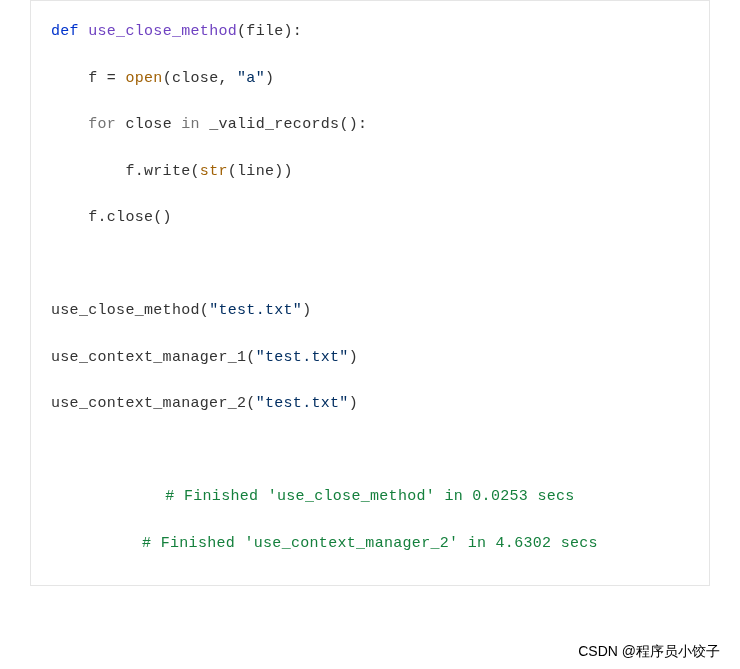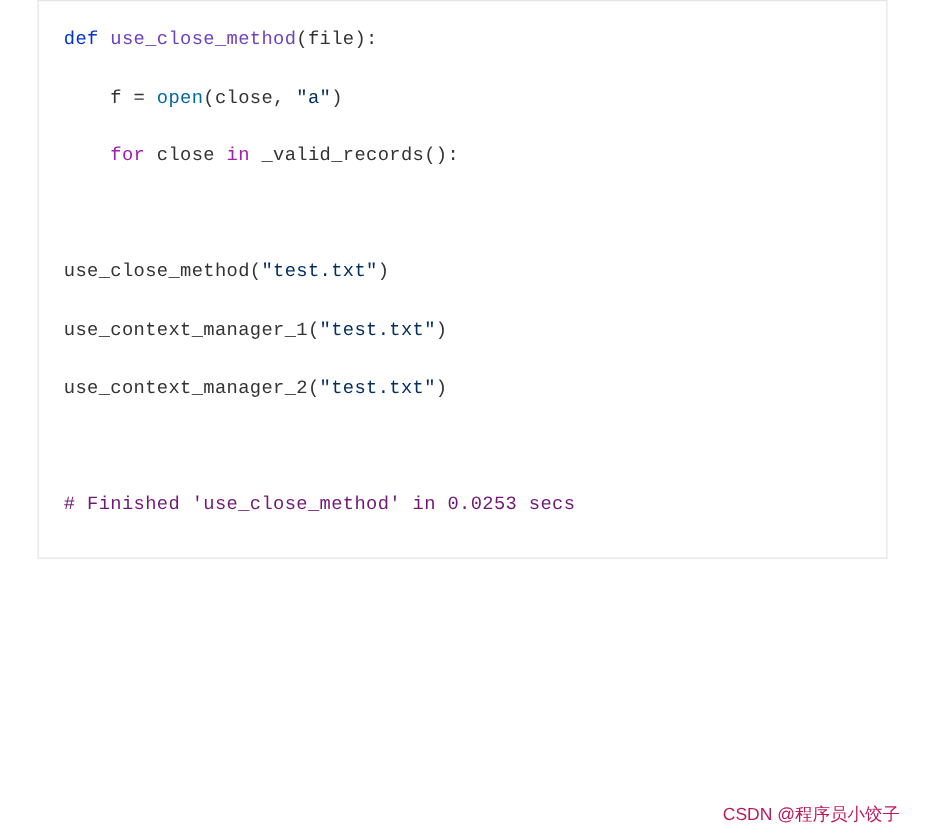--- a/index.html
+++ b/index.html
@@ -24,55 +24,58 @@
       letter-spacing: 0.3px;
     }
     .code-line {
       white-space: pre;
       margin-bottom: 24px;
       color: #333333;
     }
     .code-line:last-child{
       margin-bottom: 0;
     }
-    .kw { color: #a21caf; }
+    .kw { color: #737373; }
     .def { color: #0033cc; }
     .fn { color: #6f42c1; }
     .str { color: #032f62; }
-    .builtin { color: #0369a1; }
-    .comment { color: #701a75; }
+    .builtin { color: #a16207; }
+    .comment { color: #15803d; text-align: center; }
     .attribution {
       position: absolute;
       bottom: 8px;
       right: 20px;
       font-family: -apple-system, BlinkMacSystemFont, 'Segoe UI', sans-serif;
       font-size: 14px;
-      color: #be185d;
+      color: #000000;
     }
   </style>
 </head>
 <body>
 
 <div class="code-block">
   <div class="code-line"><span class="def">def</span> <span class="fn">use_close_method</span><span>(file):</span></div>
 
   <div class="code-line"><span>    f = </span><span class="builtin">open</span><span>(close, </span><span class="str">"a"</span><span>)</span></div>
 
   <div class="code-line"><span>    </span><span class="kw">for</span><span> close </span><span class="kw">in</span><span> _valid_records():</span></div>
 
+  <div class="code-line"><span>        f.write(</span><span class="builtin">str</span><span>(line))</span></div>
 
+  <div class="code-line"><span>    f.close()</span></div>
 
   <div class="code-line">&nbsp;</div>
 
   <div class="code-line"><span>use_close_method(</span><span class="str">"test.txt"</span><span>)</span></div>
 
   <div class="code-line"><span>use_context_manager_1(</span><span class="str">"test.txt"</span><span>)</span></div>
 
   <div class="code-line"><span>use_context_manager_2(</span><span class="str">"test.txt"</span><span>)</span></div>
 
   <div class="code-line">&nbsp;</div>
 
   <div class="code-line comment"># Finished 'use_close_method' in 0.0253 secs</div>
 
 
+  <div class="code-line comment"># Finished 'use_context_manager_2' in 4.6302 secs</div>
 </div>
 
 <div class="attribution">CSDN @程序员小饺子</div>
 
 </body></html>

